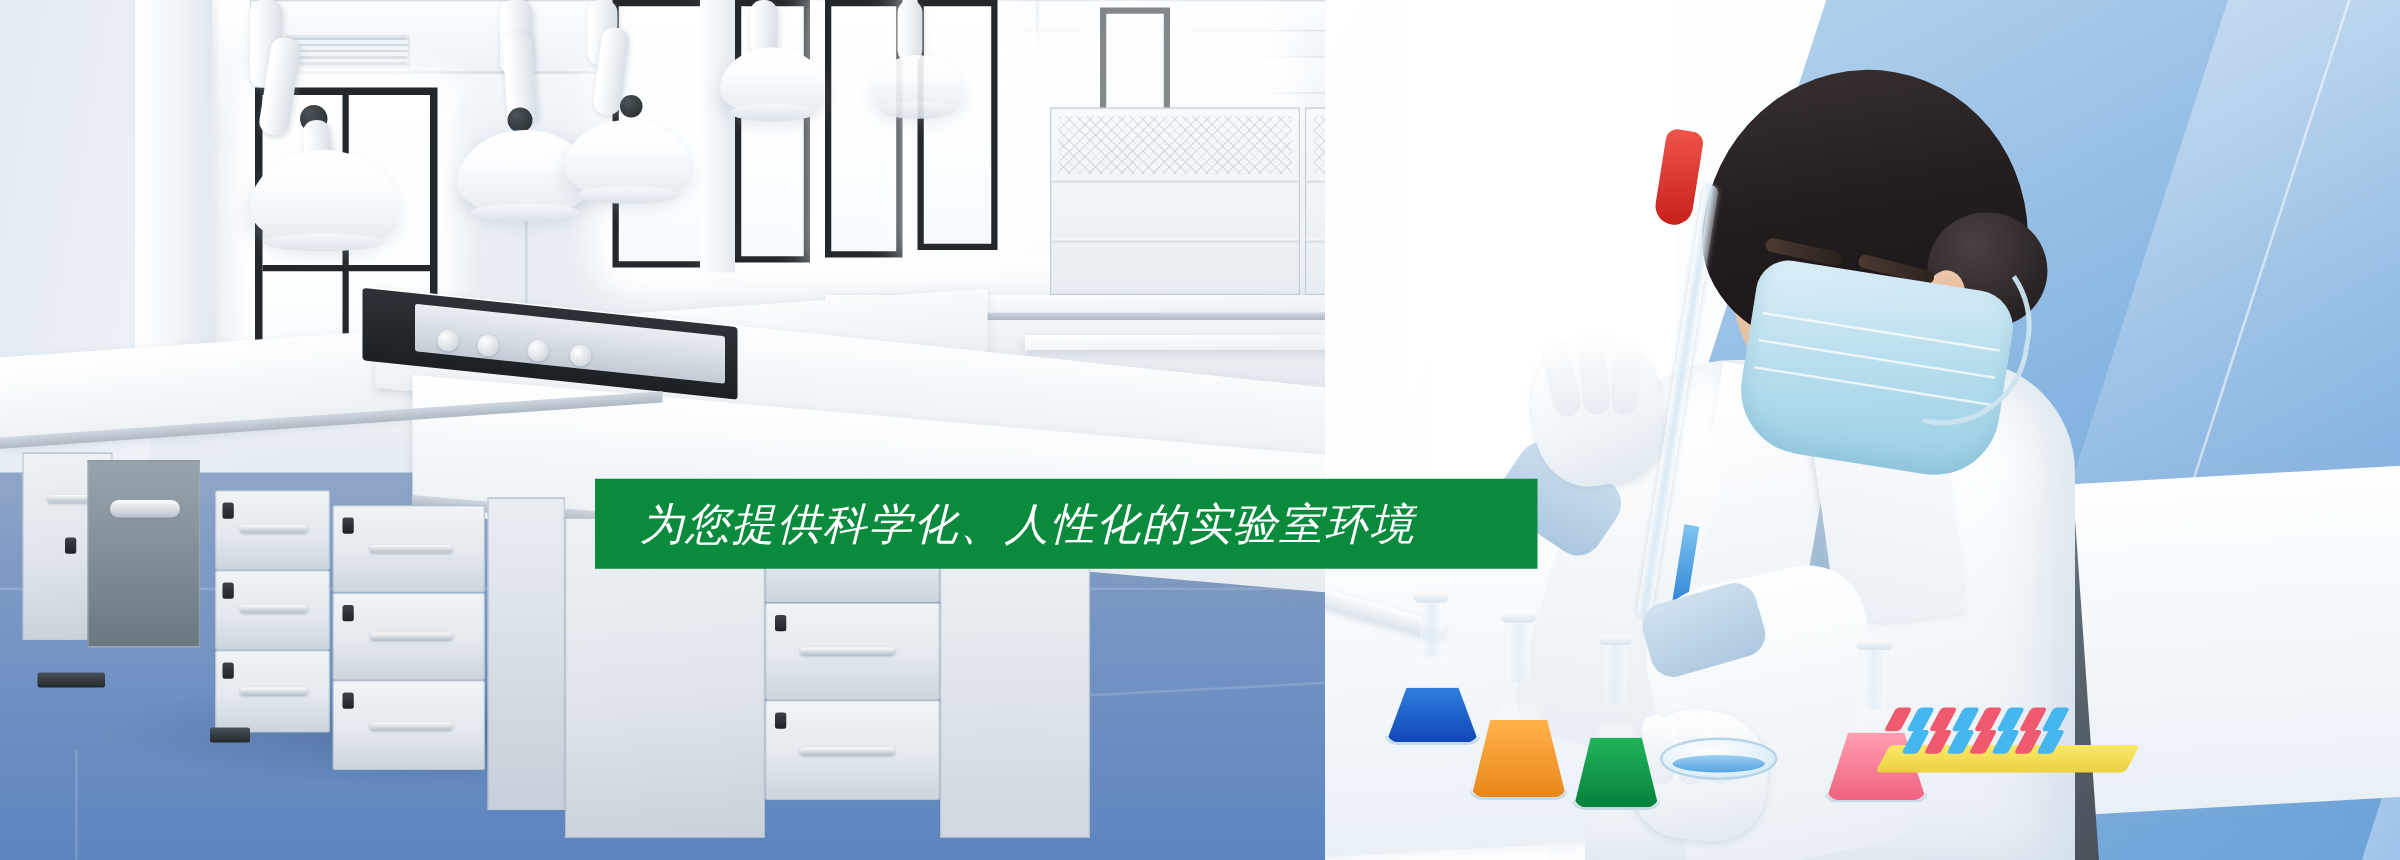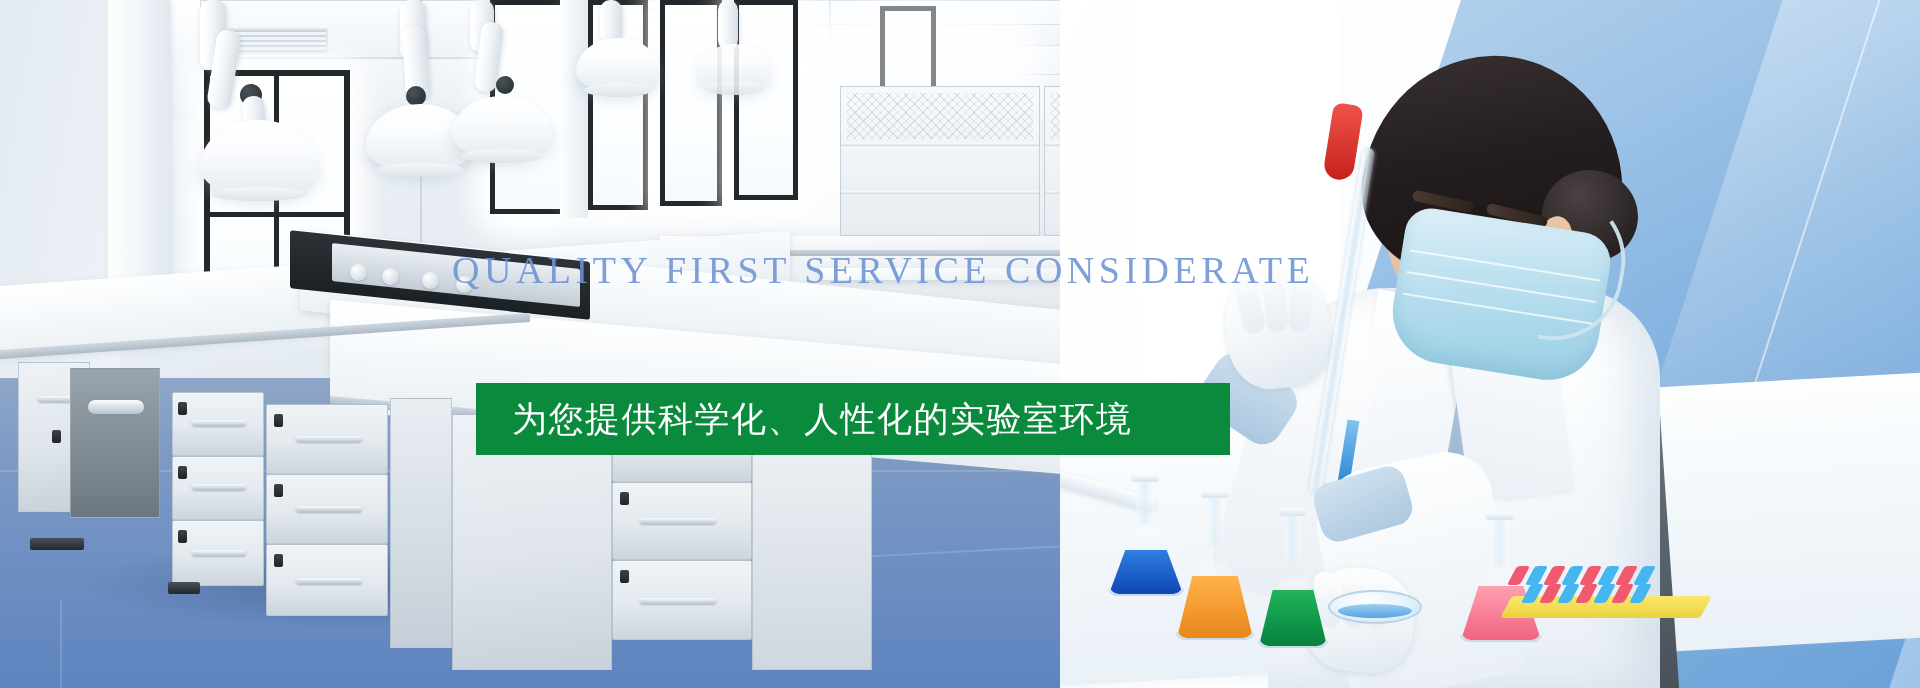--- a/index.html
+++ b/index.html
@@ -457,20 +457,21 @@
     position:absolute; left:476px; top:383px;
     width:754px; height:72px;
     background:#0a8a3d;
     display:flex; align-items:center;
   }
   .green-band .sub {
     color:#ffffff;
     font-size:35px; letter-spacing:1.5px;
     padding-left:36px;
     white-space:nowrap;
+    font-style:italic;
   }
 </style>
 </head>
 <body>
 
 <div id="banner">
 
   <div class="scene">
 
     <div class="wall-back"></div>
@@ -722,21 +723,20 @@
       <div class="tube-cap" style="background:#f05a6e;"></div>
       <div class="tube-cap" style="background:#45b6ef;"></div>
       <div class="tube-cap" style="background:#f05a6e;"></div>
       <div class="tube-cap" style="background:#45b6ef;"></div>
       <div class="tube-cap" style="background:#f05a6e;"></div>
       <div class="tube-cap" style="background:#45b6ef;"></div>
     </div>
   </div>
 
   <div class="overlay">
-    <div class="eng-line">QUALITY FIRST SERVICE CONSIDERATE</div>
 
 
     <div class="green-band">
       <span class="sub">为您提供科学化、人性化的实验室环境</span>
     </div>
   </div>
 
 </div>
 
 </body></html>

